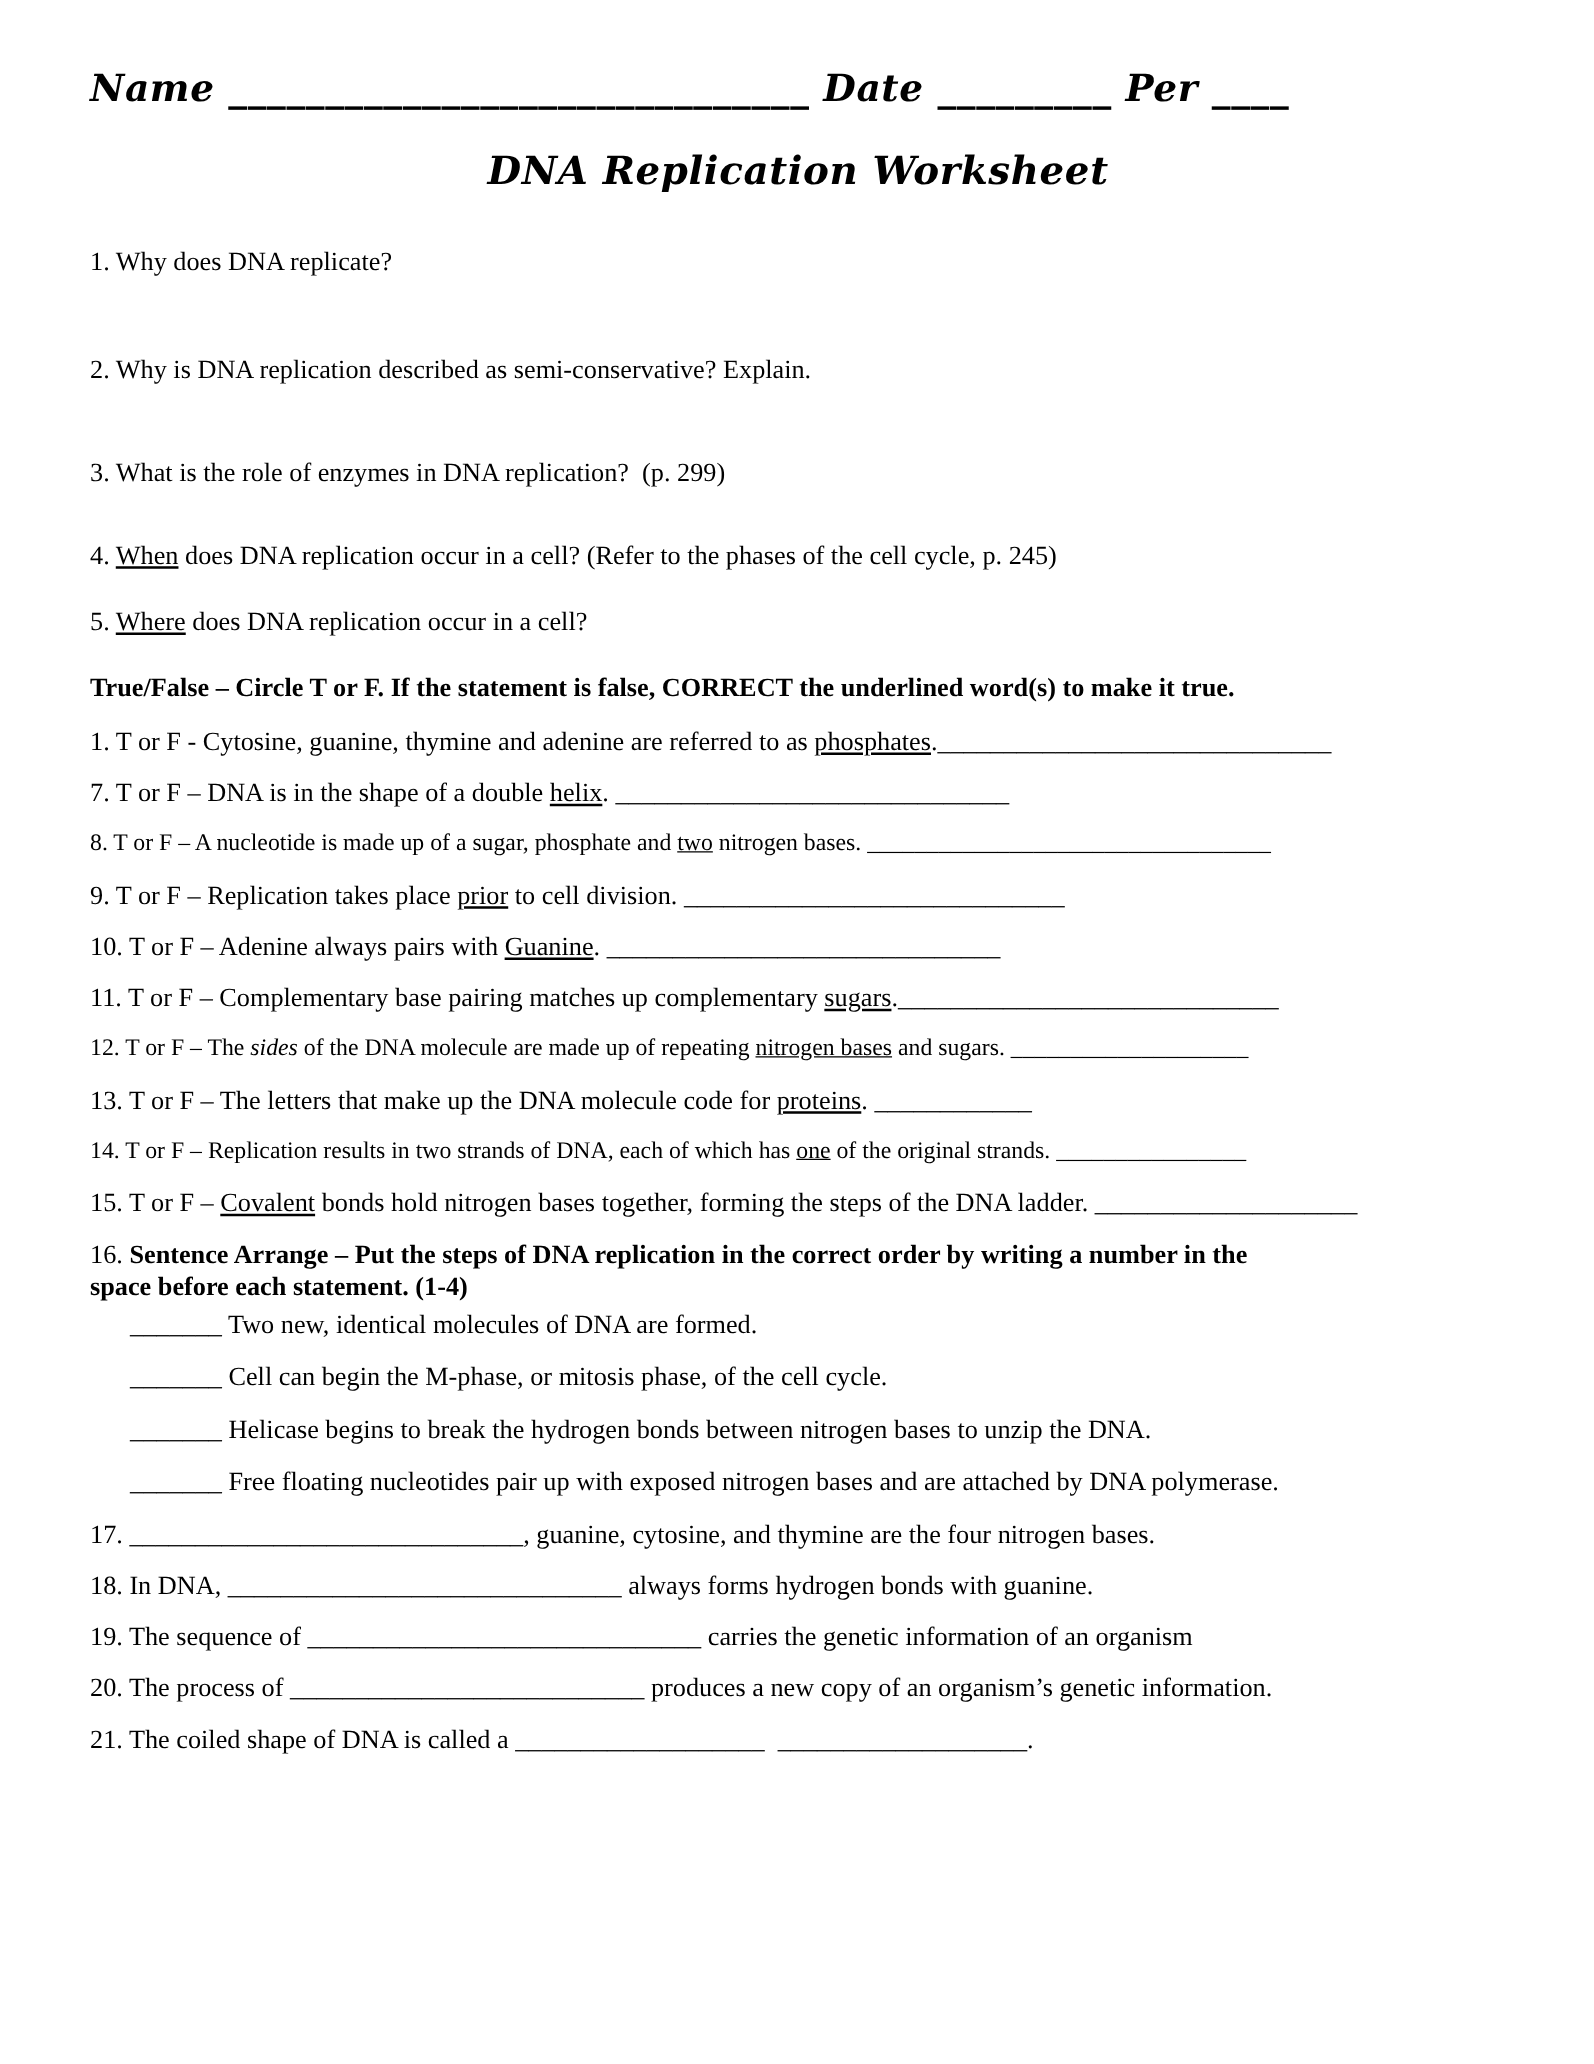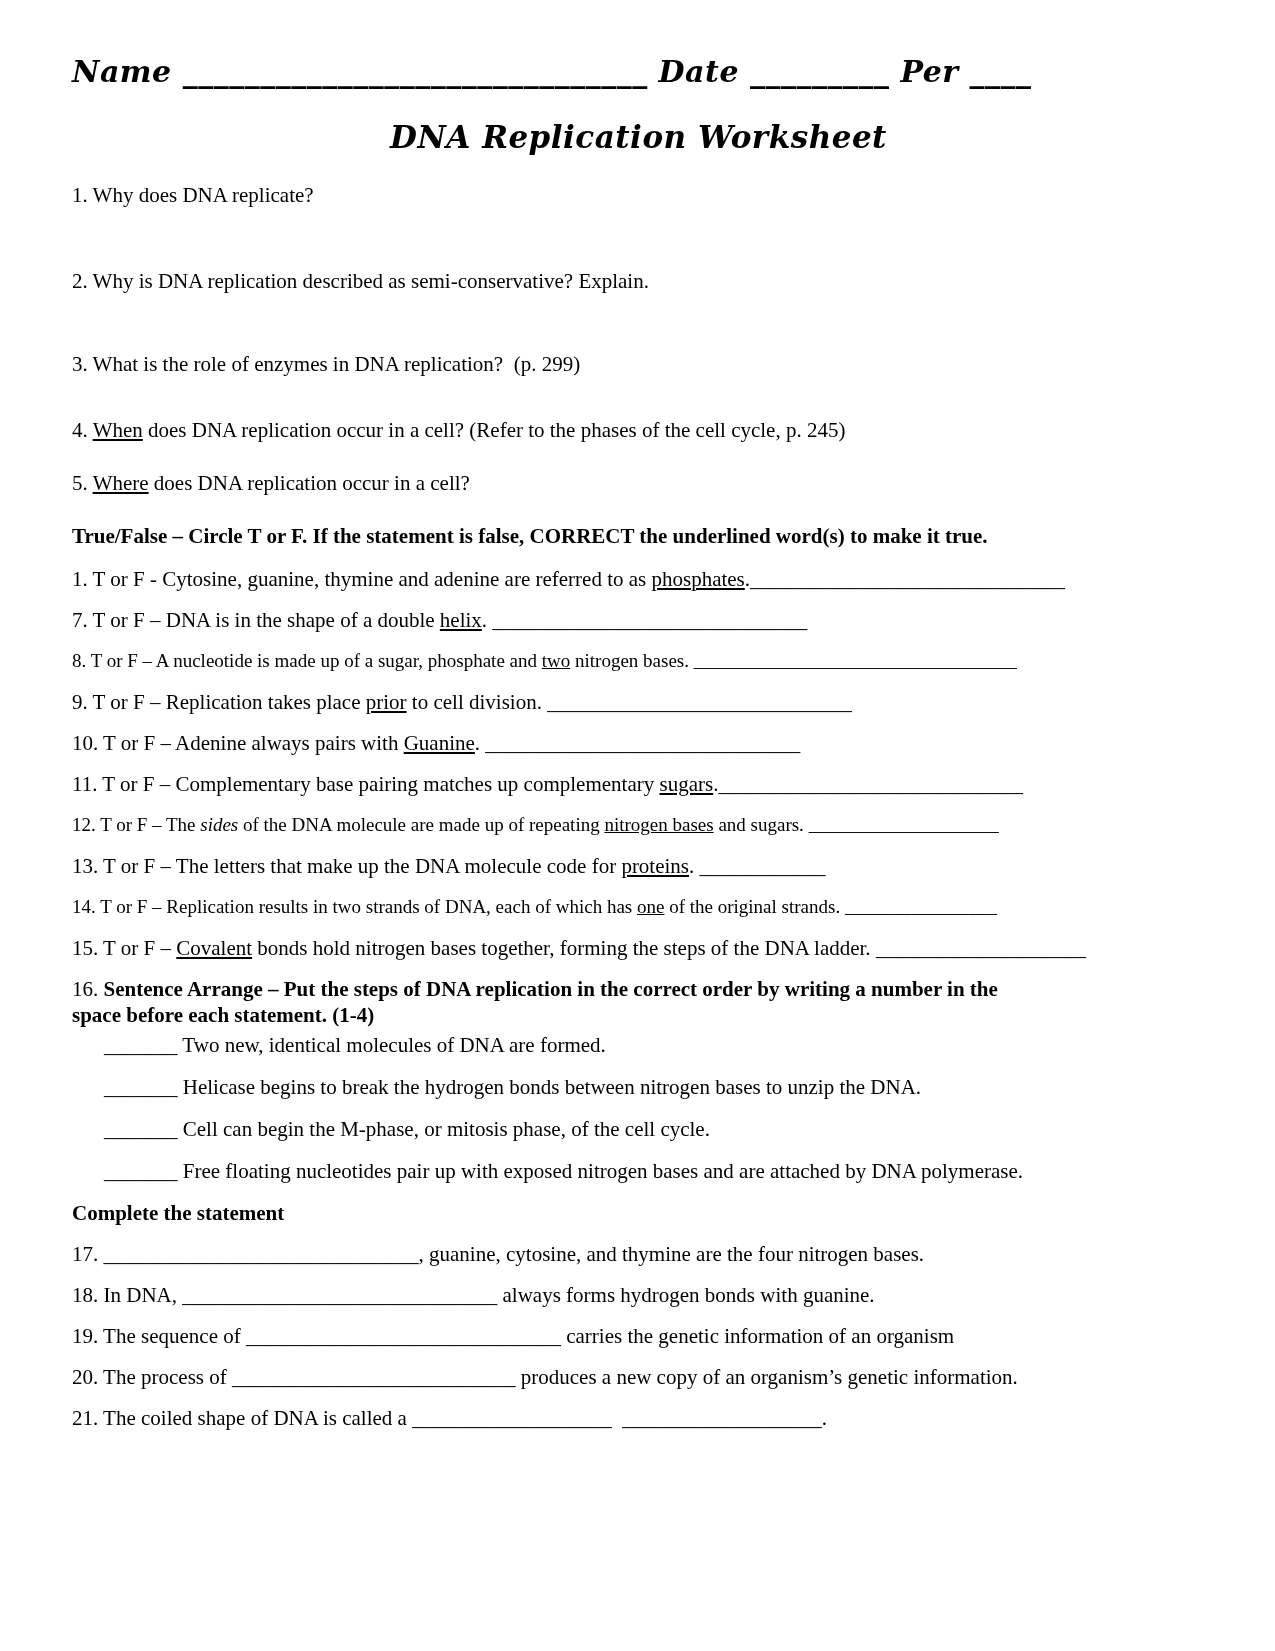--- a/index.html
+++ b/index.html
@@ -25,21 +25,21 @@
   .header-line {
     font-size: 30px;
     line-height: 40px;
     white-space: nowrap;
     letter-spacing: 0.5px;
   }
   .title {
     font-size: 31px;
     line-height: 38px;
     text-align: center;
-    margin: 26px 0 26px 0;
+    margin: 26px 0 40px 0;
     letter-spacing: 0.5px;
   }
   .line { white-space: pre-wrap; }
   .line .s-u { text-decoration: underline; }
   .line .s-i { font-style: italic; }
   .line .s-b { font-weight: bold; }
   .line .s-blank { text-decoration: none; }
   .line.small { font-size: 19px; }
 
   
@@ -94,28 +94,27 @@
       </div>
   </div>
 
   <div>
     <div class="arrange-header">
         <div class="line"><span>16. </span><span class="s-b">Sentence Arrange – Put the steps of DNA replication in the correct order by writing a number in the</span></div>
         <div class="line"><span class="s-b">space before each statement. (1-4)</span></div>
       </div>
     <div class="arrange-list">
         <div class="line"><span class="s-blank">_______</span><span> Two new, identical molecules of DNA are formed.</span></div>
+        <div class="line"><span class="s-blank">_______</span><span> Cell can begin the M-phase, or mitosis phase, of the cell cycle.</span></div>
         <div class="line"><span class="s-blank">_______</span><span> Helicase begins to break the hydrogen bonds between nitrogen bases to unzip the DNA.</span></div>
-        <div class="line"><span class="s-blank">_______</span><span> Cell can begin the M-phase, or mitosis phase, of the cell cycle.</span></div>
         <div class="line"><span class="s-blank">_______</span><span> Free floating nucleotides pair up with exposed nitrogen bases and are attached by DNA polymerase.</span></div>
       </div>
   </div>
 
   <div>
-    <div class="line complete-header">Complete the statement</div>
     <div class="complete-list">
         <div class="line"><span>17. </span><span class="s-blank">______________________________</span><span>, guanine, cytosine, and thymine are the four nitrogen bases.</span></div>
         <div class="line"><span>18. In DNA, </span><span class="s-blank">______________________________</span><span> always forms hydrogen bonds with guanine.</span></div>
         <div class="line"><span>19. The sequence of </span><span class="s-blank">______________________________</span><span> carries the genetic information of an organism</span></div>
         <div class="line"><span>20. The process of </span><span class="s-blank">___________________________</span><span> produces a new copy of an organism’s genetic information.</span></div>
         <div class="line"><span>21. The coiled shape of DNA is called a </span><span class="s-blank">___________________</span><span>  </span><span class="s-blank">___________________</span><span>.</span></div>
       </div>
   </div>
 
 </div>

